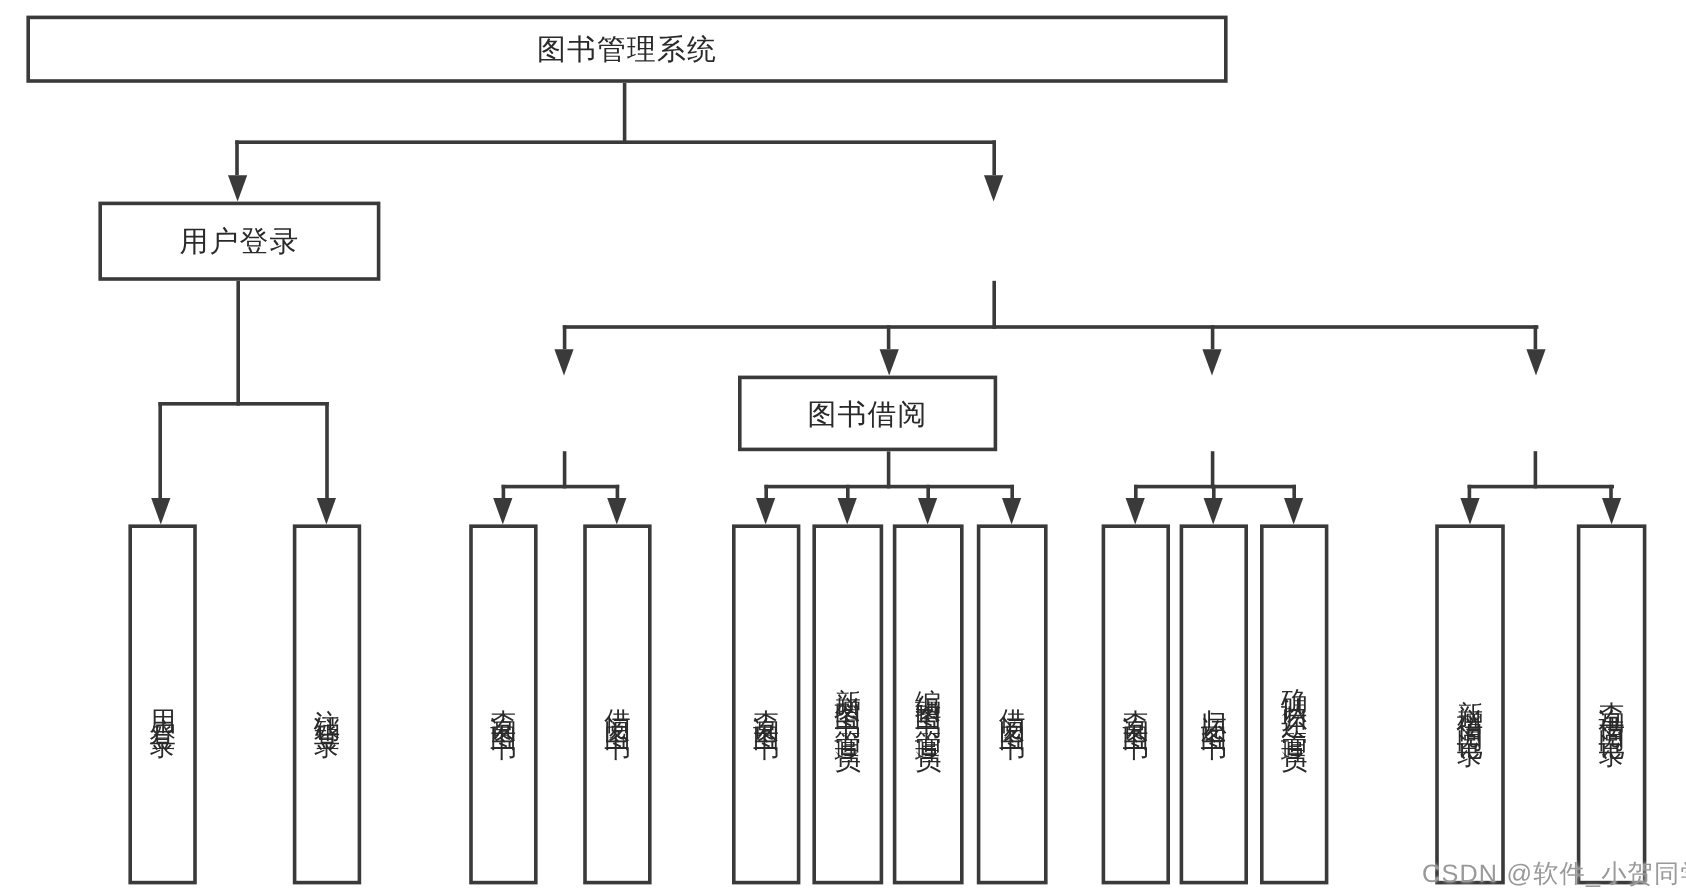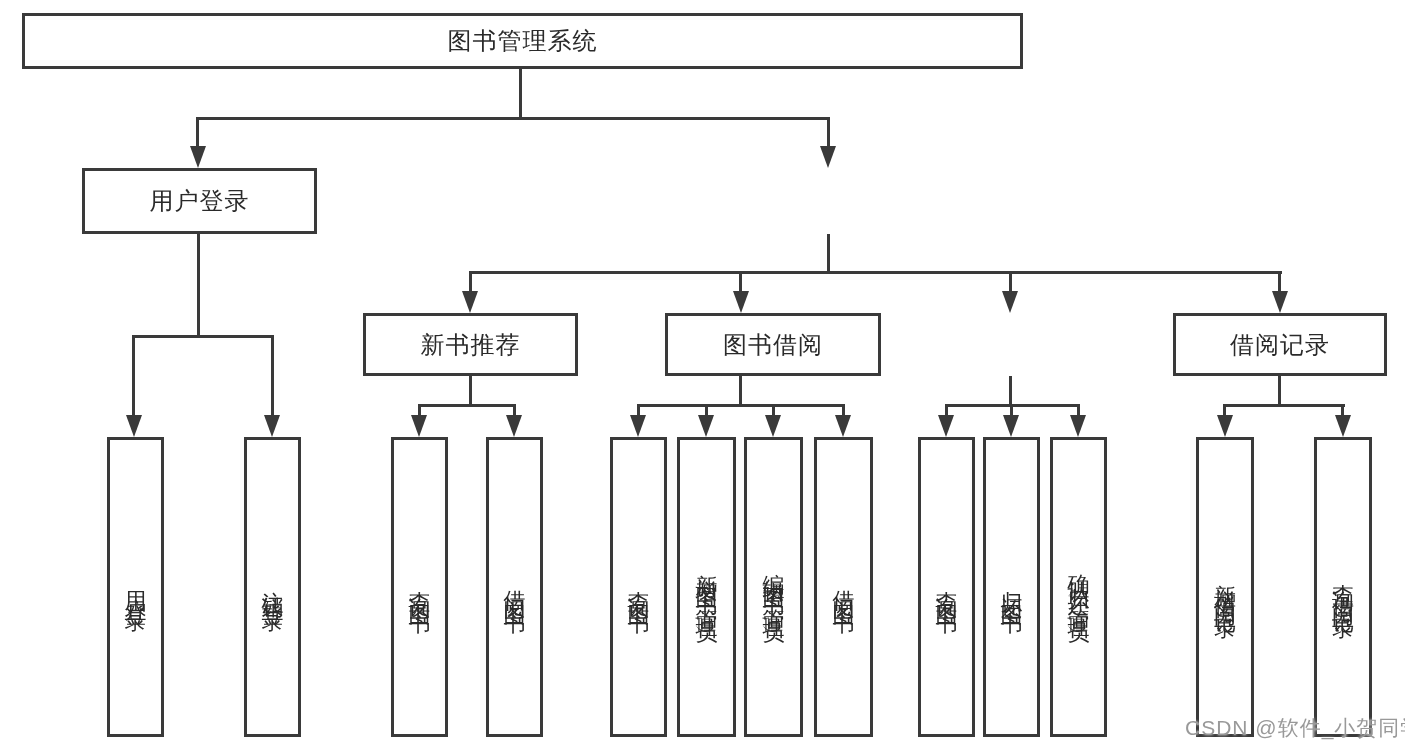--- a/index.html
+++ b/index.html
@@ -86,23 +86,21 @@
   <div class="ln" style="left:1223px;top:404px;width:122px;height:3px"></div>
   <div class="ln" style="left:1223px;top:404px;width:3px;height:11px"></div>
   <div class="arr" style="left:1217px;top:415px"></div>
   <div class="ln" style="left:1341px;top:404px;width:3px;height:11px"></div>
   <div class="arr" style="left:1335px;top:415px"></div>
 
   <div class="node nh" style="left:22px;top:13px;width:1001px;height:56px">图书管理系统</div>
 
   <div class="node nh" style="left:82px;top:168px;width:235px;height:66px">用户登录</div>
 
-  <div class="node nh" style="left:363px;top:313px;width:215px;height:63px">新书推荐</div>
-  <div class="node nh" style="left:665px;top:313px;width:216px;height:63px">图书借阅</div>
-  <div class="node nh" style="left:1173px;top:313px;width:214px;height:63px">借阅记录</div>
+  <div class="node nh" style="left:615px;top:313px;width:216px;height:63px">图书借阅</div>
 
   <div class="node nv" style="left:107px;top:437px;width:57px;height:300px">用户登录</div>
   <div class="node nv" style="left:244px;top:437px;width:57px;height:300px">注销登录</div>
 
   <div class="node nv" style="left:391px;top:437px;width:57px;height:300px">查询图书</div>
   <div class="node nv" style="left:486px;top:437px;width:57px;height:300px">借阅图书</div>
 
   <div class="node nv" style="left:610px;top:437px;width:57px;height:300px">查询图书</div>
   <div class="node nv" style="left:677px;top:437px;width:59px;height:300px">新增图书（管理员）</div>
   <div class="node nv" style="left:744px;top:437px;width:59px;height:300px">编辑图书（管理员）</div>

